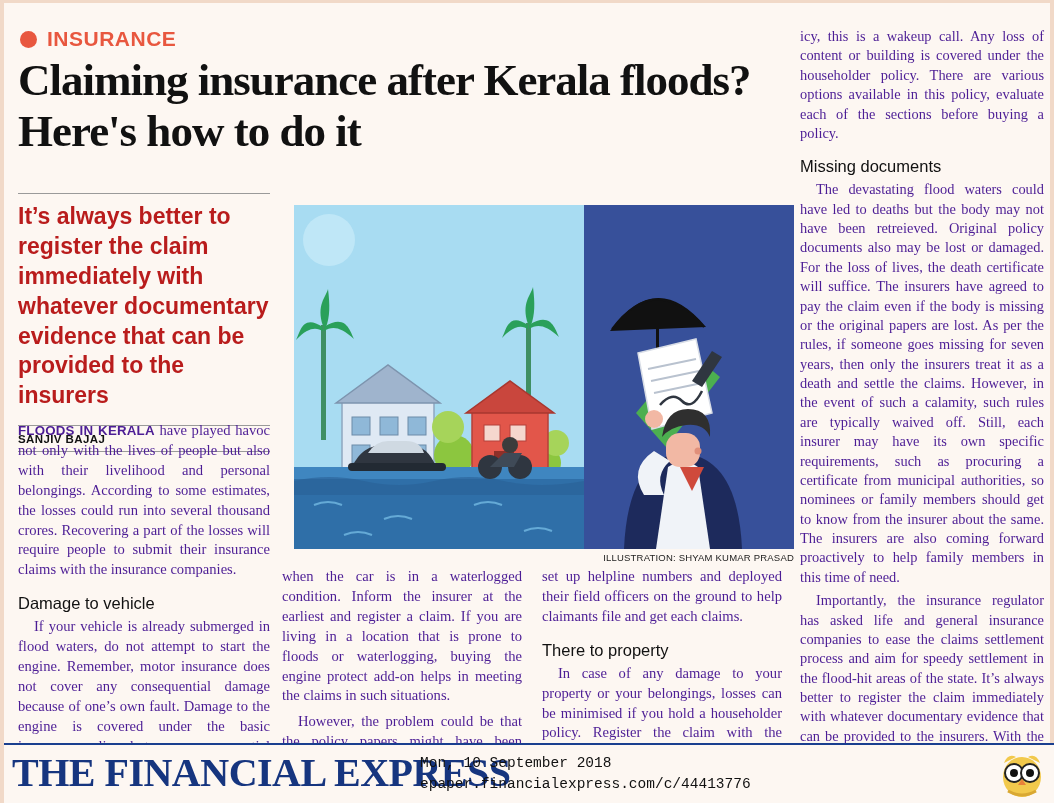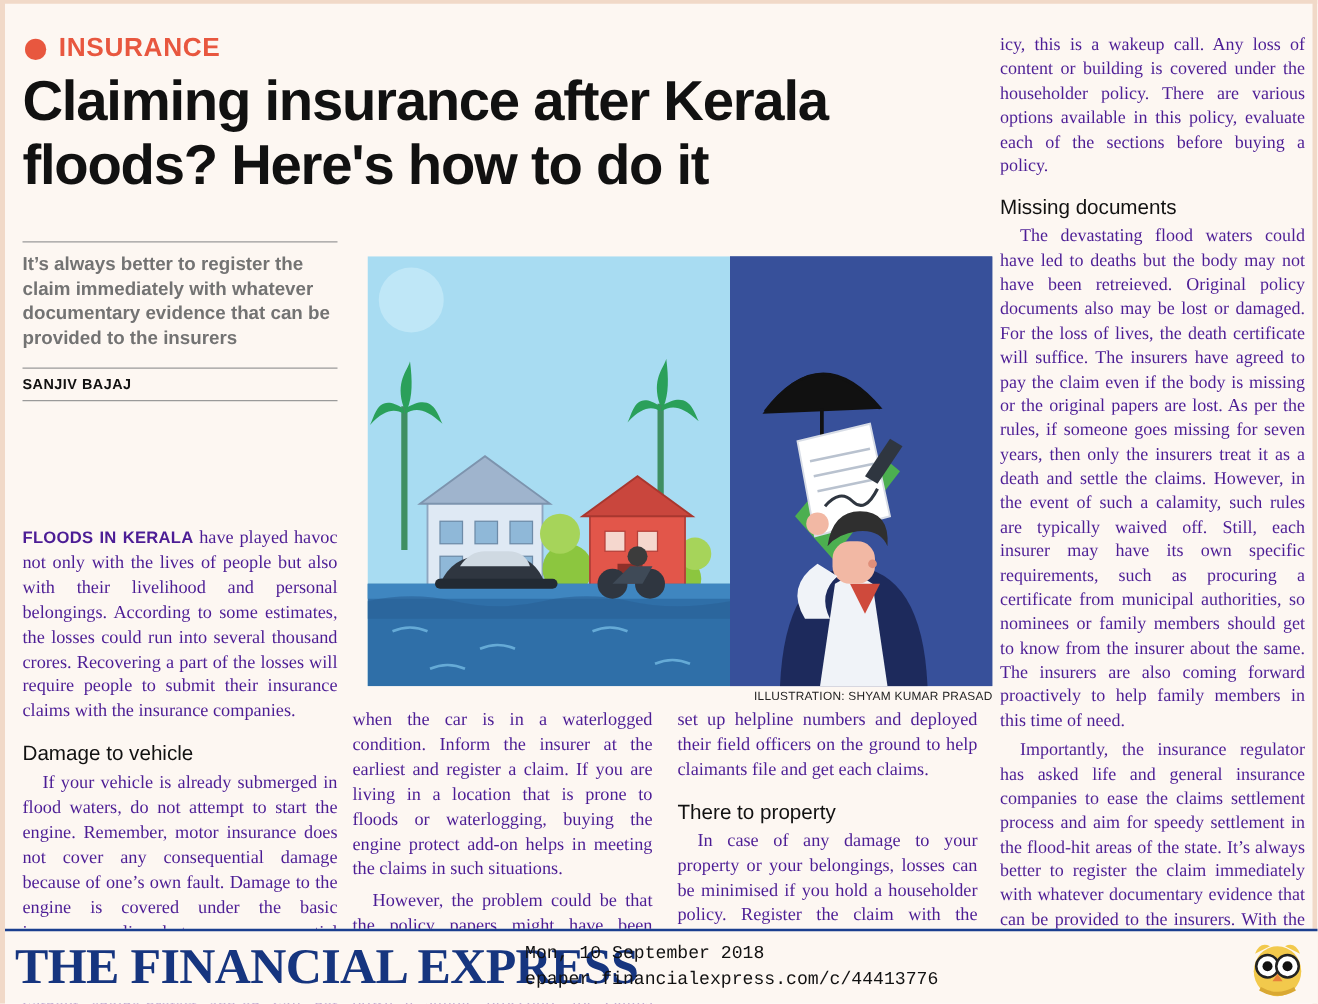--- a/index.html
+++ b/index.html
@@ -53,21 +53,21 @@
     display: inline-block;
   }
   .kicker-text {
     color: #e8573f;
     font-family: "Liberation Sans", sans-serif;
     font-weight: bold;
     font-size: 21px;
     letter-spacing: 0.5px;
   }
   .headline {
-    font-family: Liberation Sans, sans-serif;
+    font-family: Liberation Serif, serif;
     font-size: 45px;
     line-height: 1.14;
     font-weight: bold;
     color: #111;
     margin: 4px 0 0 4px;
     letter-spacing: -1px;
     width: 760px;
   }
 
   
@@ -77,23 +77,23 @@
     top: 182px;
     width: 252px;
   }
   .rule-top {
     border-top: 1px solid #9a9a9a;
     margin-bottom: 8px;
   }
   .blurb {
     font-family: "Liberation Sans", sans-serif;
     font-weight: bold;
-    font-size: 15px;
+    font-size: 23px;
     line-height: 1.3;
-    color: #737373;
+    color: #b91c1c;
     padding-bottom: 8px;
   }
   .rule-mid {
     border-top: 1px solid #9a9a9a;
     margin: 6px 0 7px 0;
   }
   .byline {
     font-family: "Liberation Sans", sans-serif;
     font-weight: bold;
     font-size: 11.5px;

